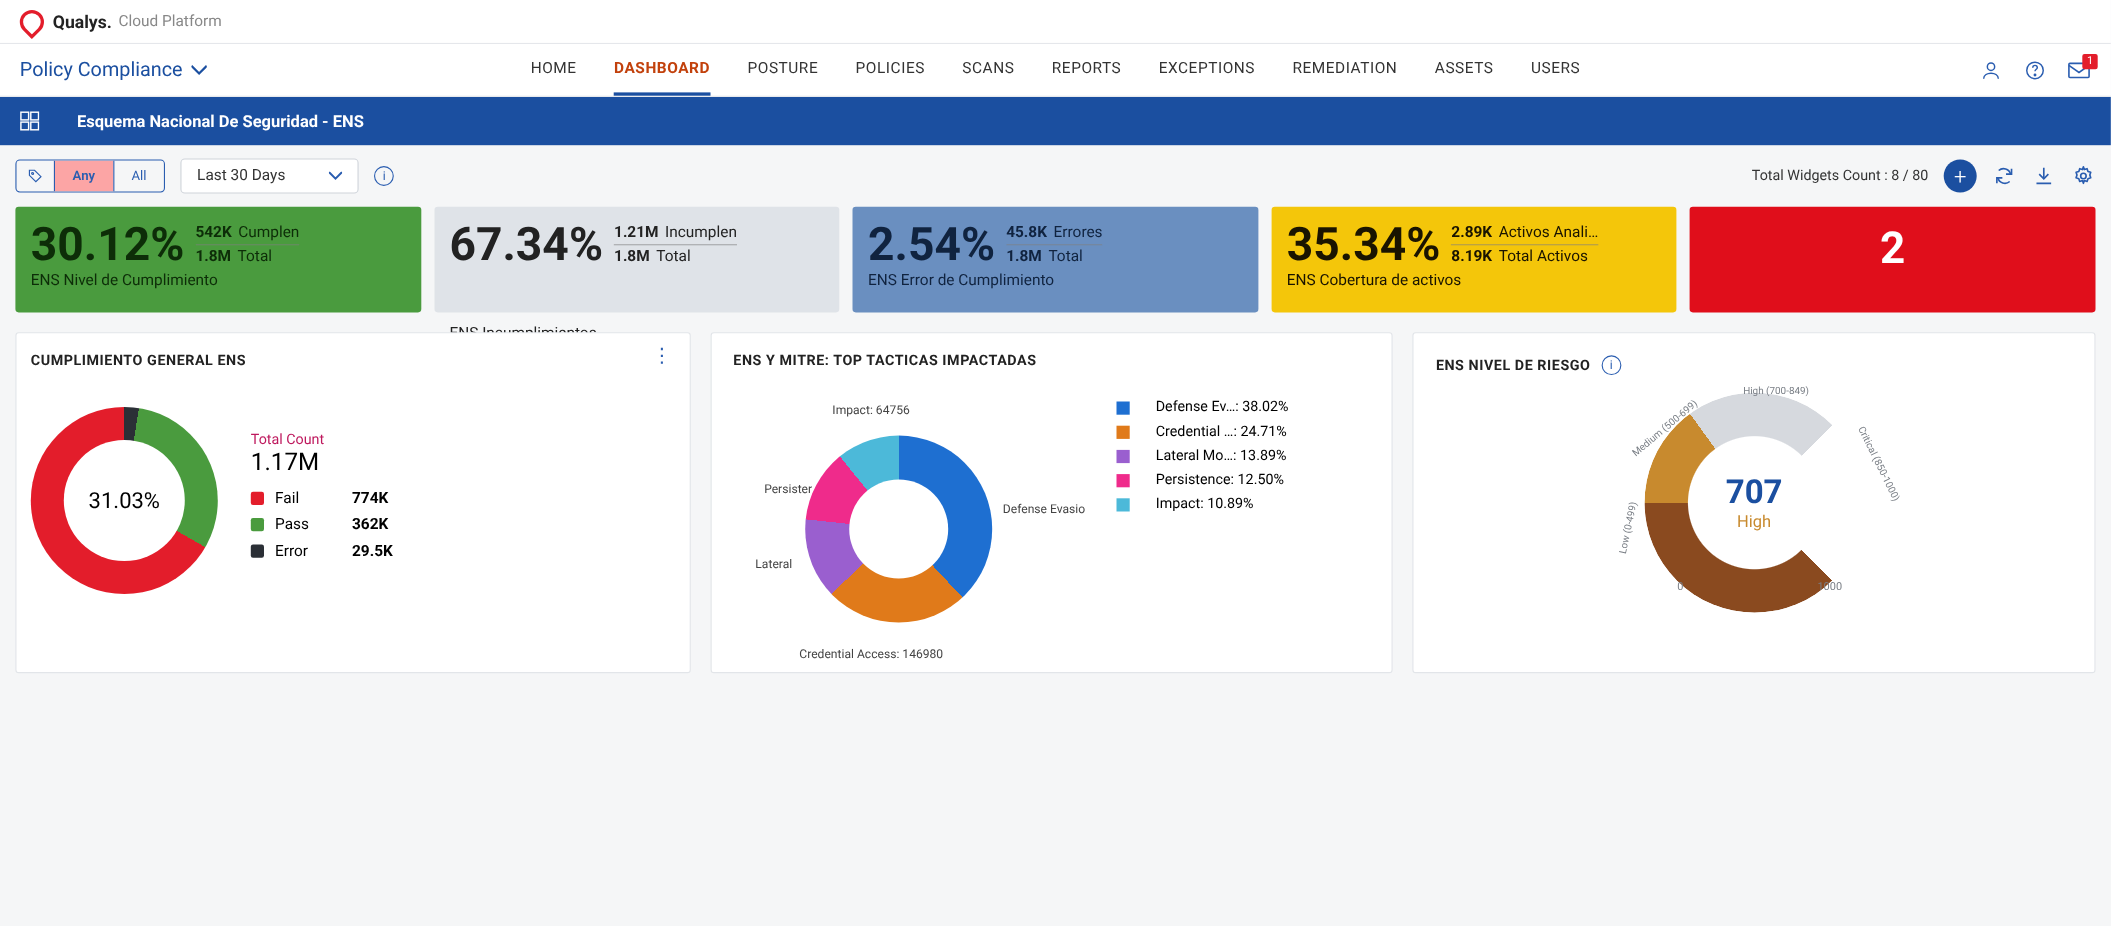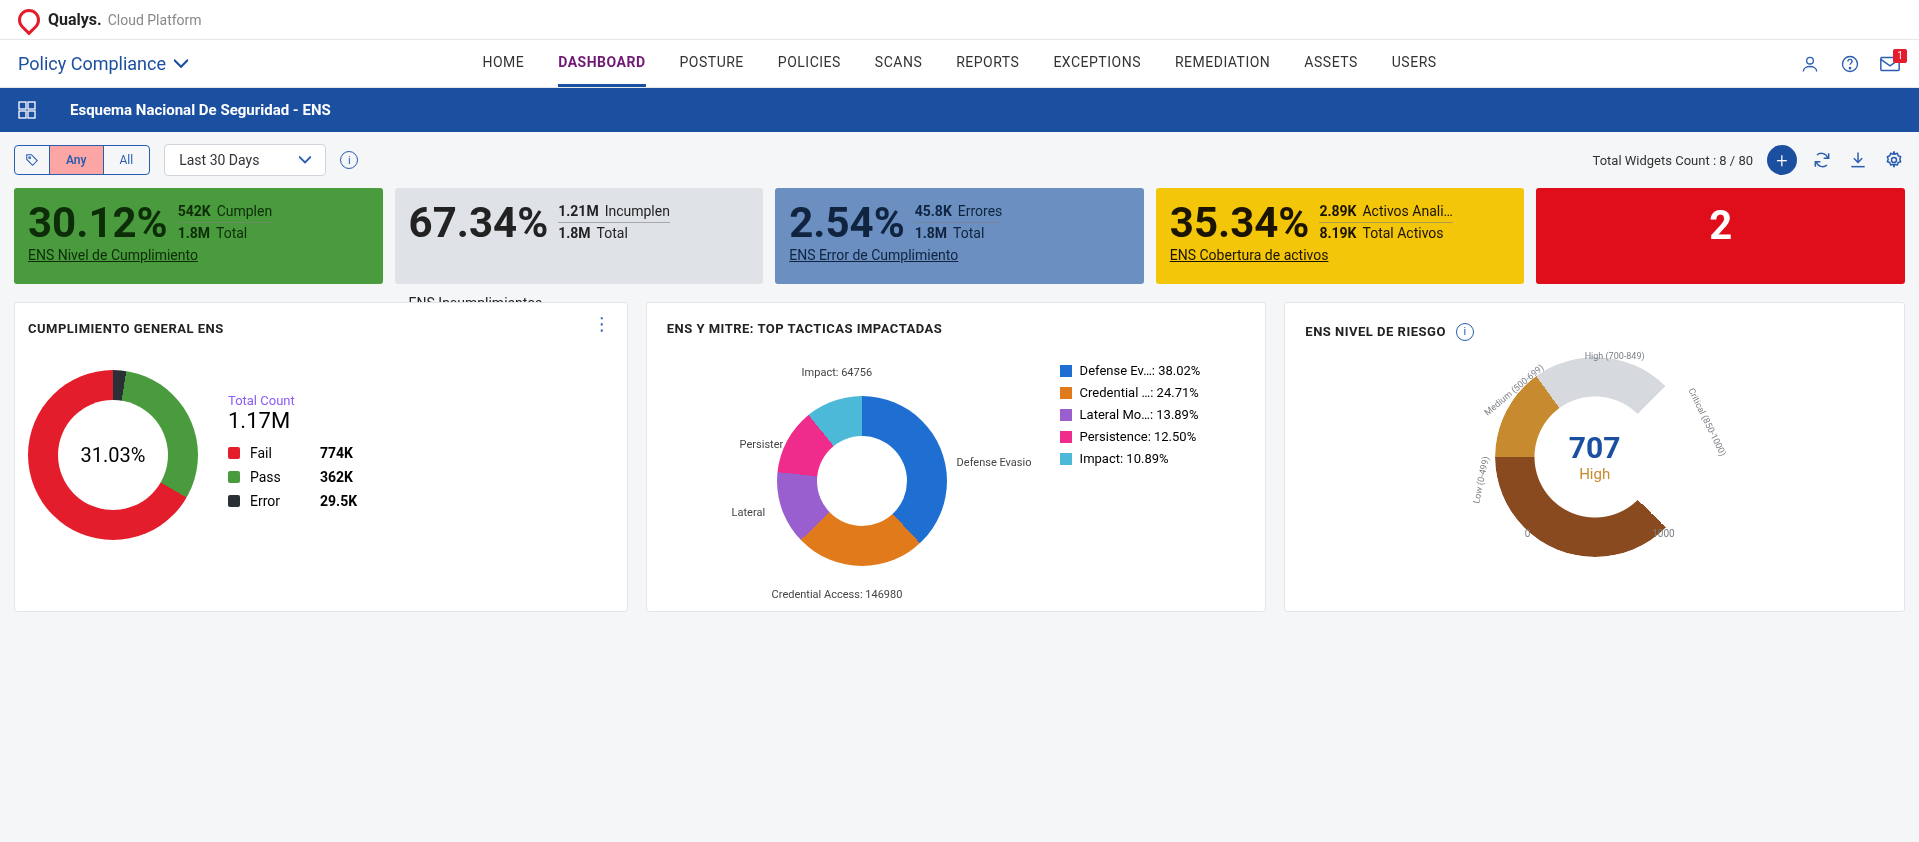--- a/index.html
+++ b/index.html
@@ -8,21 +8,21 @@
   .brandbar { height: 40px; display:flex; align-items:center; padding-left:18px; background:#fff; border-bottom:1px solid #e5e7eb; }
   .brandbar .logo { width:22px; height:22px; border:3px solid #e31d2b; border-radius:50% 50% 50% 0; transform:rotate(-45deg); margin-right:8px;}
   .brandbar .brand { font-weight:700; color:#222; font-size:16px; }
   .brandbar .suffix { color:#888; font-size:14px; margin-left:6px; }
   
   .navbar { height:48px; background:#fff; display:flex; align-items:center; padding:0 18px; border-bottom:1px solid #e5e7eb; position:relative;}
   .module { color:#1b4fa0; font-size:18px; display:flex; align-items:center; gap:8px; }
   .module svg { width:14px; height:14px; }
   .navtabs { position:absolute; left:50%; transform:translateX(-50%); display:flex; gap:34px; }
   .navtabs a { color:#333; font-size:14px; letter-spacing:.5px; text-decoration:none; padding:14px 0; }
-  .navtabs a.active { color:#701a75; font-weight:700; border-bottom:3px solid #1b4fa0; }
+  .navtabs a.active { color:#c2410c; font-weight:700; border-bottom:3px solid #1b4fa0; }
   .navicons { margin-left:auto; display:flex; gap:18px; align-items:center; color:#2a5db0; }
   .navicons .ico { width:22px; height:22px; display:flex; align-items:center; justify-content:center; position:relative;}
   .navicons .badge { position:absolute; top:-4px; right:-6px; background:#e31d2b; color:#fff; font-size:10px; width:14px; height:14px; border-radius:2px; display:flex; align-items:center; justify-content:center;}
   
   .titlebar { background:#1b4fa0; color:#fff; height:44px; display:flex; align-items:center; padding-left:12px; gap:28px; }
   .titlebar .gridico { width:30px; height:30px; display:flex; align-items:center; justify-content:center; }
   .titlebar .title { font-weight:700; font-size:15px; }
   
   .toolbar { display:flex; align-items:center; padding:12px 14px; gap:14px; }
   .pillgroup { display:flex; align-items:center; border:1px solid #2a5db0; border-radius:4px; height:30px; overflow:hidden; }
@@ -39,21 +39,21 @@
   
   .kpis{ display:flex; gap:12px; padding:0 14px 14px 14px;}
   .kpi{ flex:1; height:96px; border-radius:3px; padding:10px 14px 0 14px; display:flex; flex-direction:column; }
   .kpi .top{ display:flex; align-items:center; }
   .kpi .big{ font-size:42px; font-weight:700; }
   .kpi .frac{ margin-left:10px; font-size:14px; line-height:1.2; }
   .kpi .frac .row{ display:flex; gap:6px; }
   .kpi .frac .v{ font-weight:700;}
   .kpi .frac .l{ font-weight:400;}
   .kpi .frac hr{ border:none; border-top:1px solid currentColor; opacity:.6; margin:2px 0;}
-  .kpi .label{ margin-top:auto; padding-bottom:24px; font-size:14px;text-decoration:underline; }
+  .kpi .label{ margin-top:auto; padding-bottom:24px; font-size:14px; }
   .kpi.green{ background:#4a9b3e; color:#0d2d08;}
   .kpi.green .label{color:#0d2d08;}
   .kpi.gray{ background:#dfe3e8; color:#222;gap:48px;}
   .kpi.blue{ background:#6a8fc0; color:#10233f;}
   .kpi.yellow{ background:#f4c60a; color:#1a1400;}
   .kpi.red{ background:#e00e1b; color:#fff; align-items:center; text-align:center;}
   .kpi.red .big{ font-size:40px; margin-top:4px;}
   .kpi.red .label{ text-align:center; width:100%;}
   
   .cards{ display:flex; gap:18px; padding:4px 14px 20px 14px; }
@@ -61,32 +61,32 @@
   .card h3{ font-size:13px; letter-spacing:.5px; font-weight:700; color:#222; }
   .card .menu{ position:absolute; top:16px; right:16px; color:#2a5db0; font-size:18px; line-height:.5;}
   .card1{ flex:1;padding-left:13px;}
   .card2{ flex:1;}
   .card3{ flex:1;}
   
   .donutwrap{ display:flex; align-items:center; gap:30px; margin-top:34px;}
   .donut{ width:170px; height:170px; border-radius:50%; position:relative; }
   .donut .hole{ position:absolute; inset:30px; background:#fff; border-radius:50%; display:flex; align-items:center; justify-content:center; font-size:20px; font-weight:400;}
   .legend{ font-size:14px; }
-  .legend .tc{ color:#8b5cf6; font-size:13px;}
+  .legend .tc{ color:#be185d; font-size:13px;}
   .legend .tcval{ font-size:22px; font-weight:400; margin-bottom:12px;}
   .legend .row{ display:flex; align-items:center; gap:10px; margin:8px 0;}
   .legend .sw{ width:12px; height:12px; border-radius:2px;}
   .legend .name{ width:60px;}
   .legend .val{ font-weight:700;}
   
-  .mitre{ display:flex; margin-top:20px; gap:20px; align-items:flex-start;justify-content:center;}
+  .mitre{ display:flex; margin-top:20px; gap:20px; align-items:flex-start;}
   .mitre .chartarea{ width:300px; position:relative; margin-top:10px;}
   .mitre .lbl{ position:absolute; font-size:11px; color:#444; white-space:nowrap;}
   .mitre .leg{ font-size:13px; }
-  .mitre .leg .row{ display:flex; align-items:center; gap:8px; margin:7px 0;padding-left:28px;}
+  .mitre .leg .row{ display:flex; align-items:center; gap:24px; margin:7px 0;padding-left:28px;}
   .mitre .leg .sw{ width:12px; height:12px;}
   
   .gaugewrap{ display:flex; flex-direction:column; align-items:center; margin-top:16px;}
   .gauge{ width:200px; height:200px; position:relative;}
   .gauge .ring{ position:absolute; inset:0; border-radius:50%; }
   .gauge .ctr{ position:absolute; inset:48px; background:#fff; border-radius:50%; display:flex; flex-direction:column; align-items:center; justify-content:center;}
   .gauge .ctr .v{ font-size:30px; font-weight:700; color:#1b4fa0;}
   .gauge .ctr .lv{ font-size:15px; color:#c88a2e;}
   .gauge .axistxt{position:absolute; font-size:10px; color:#7a7f86;}
   .gauge .ticklabel{position:absolute; font-size:9px; color:#7a7f86; white-space:nowrap;}

